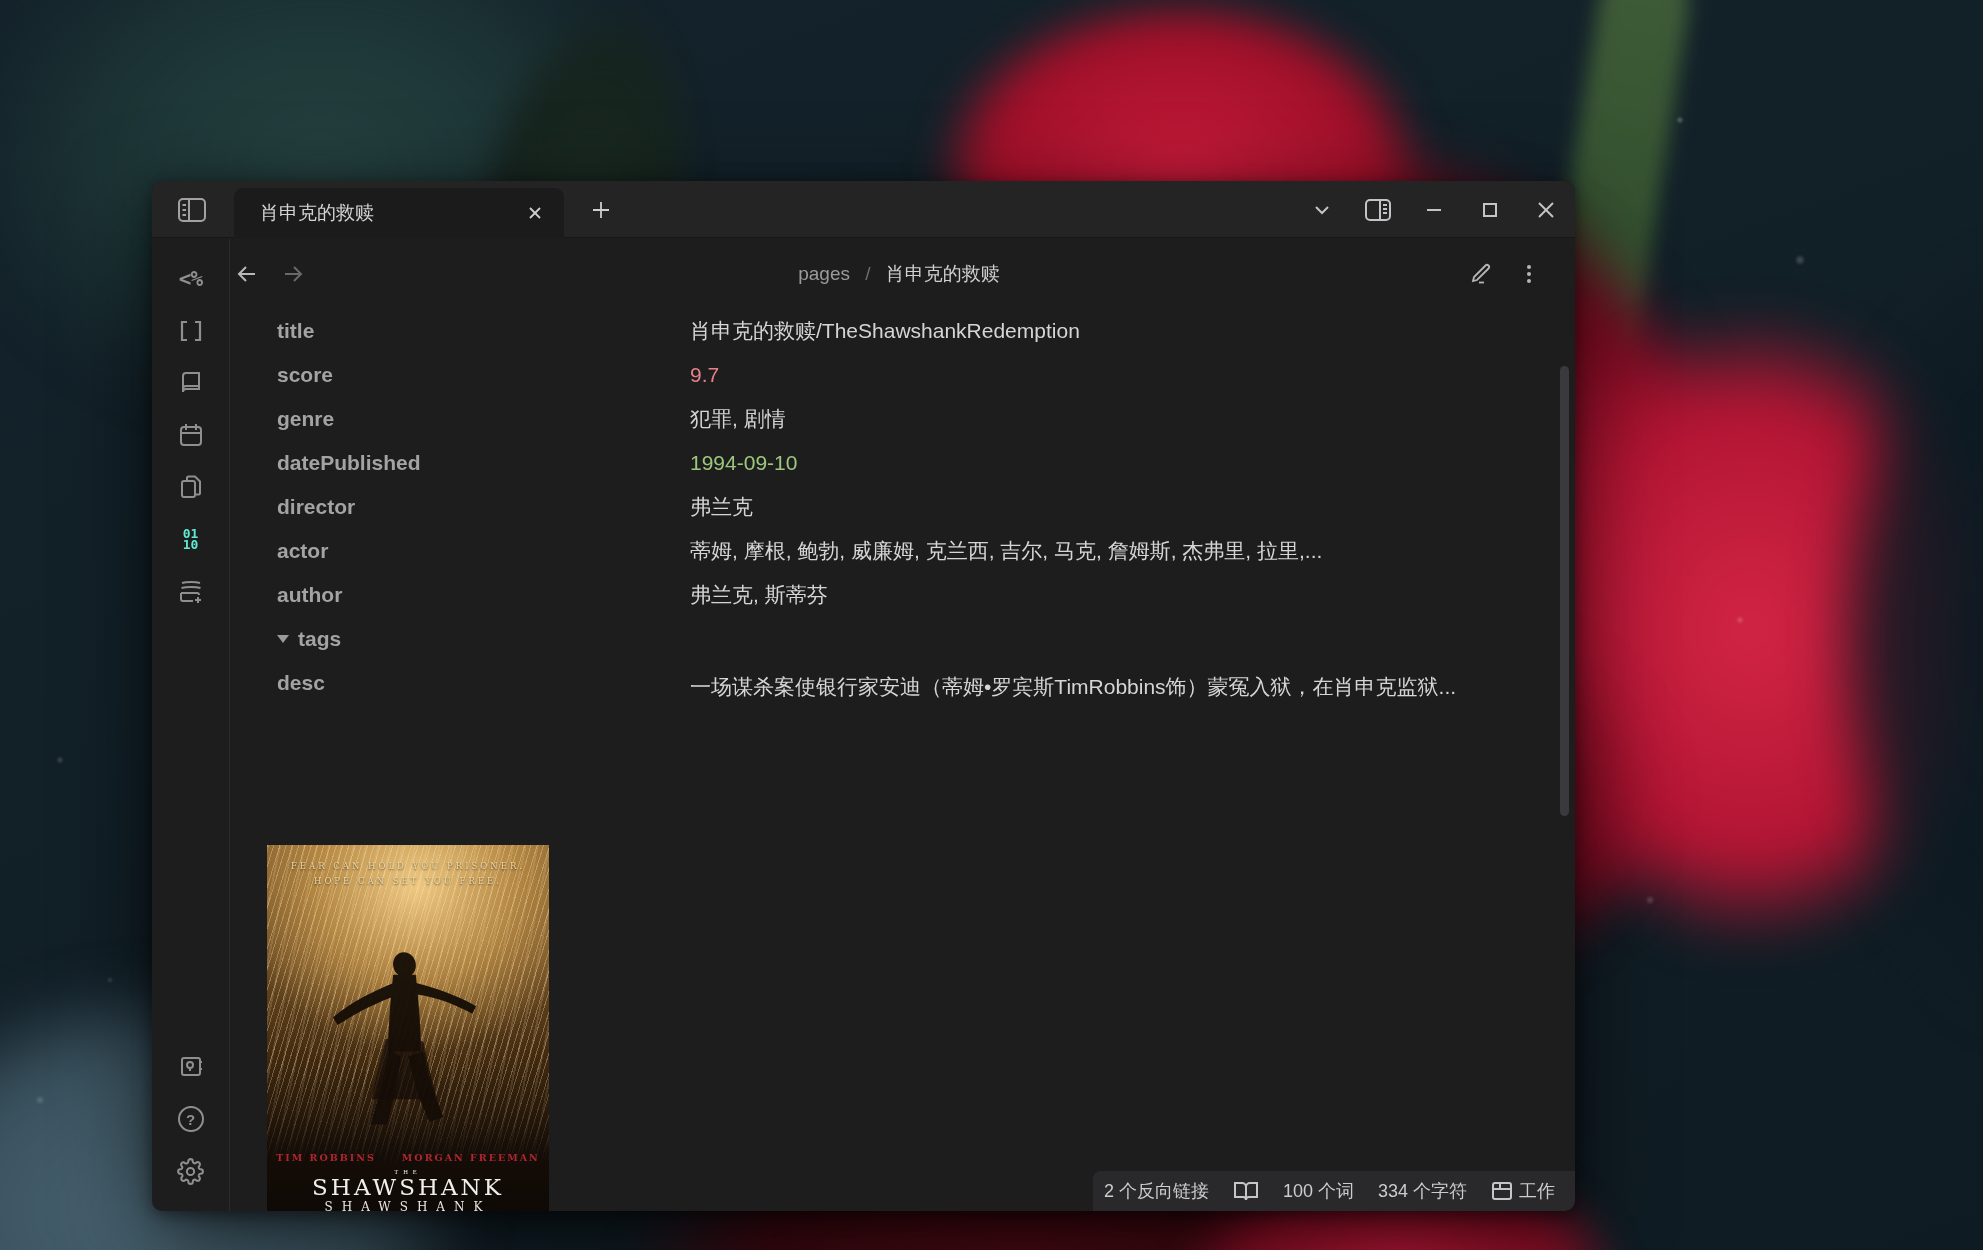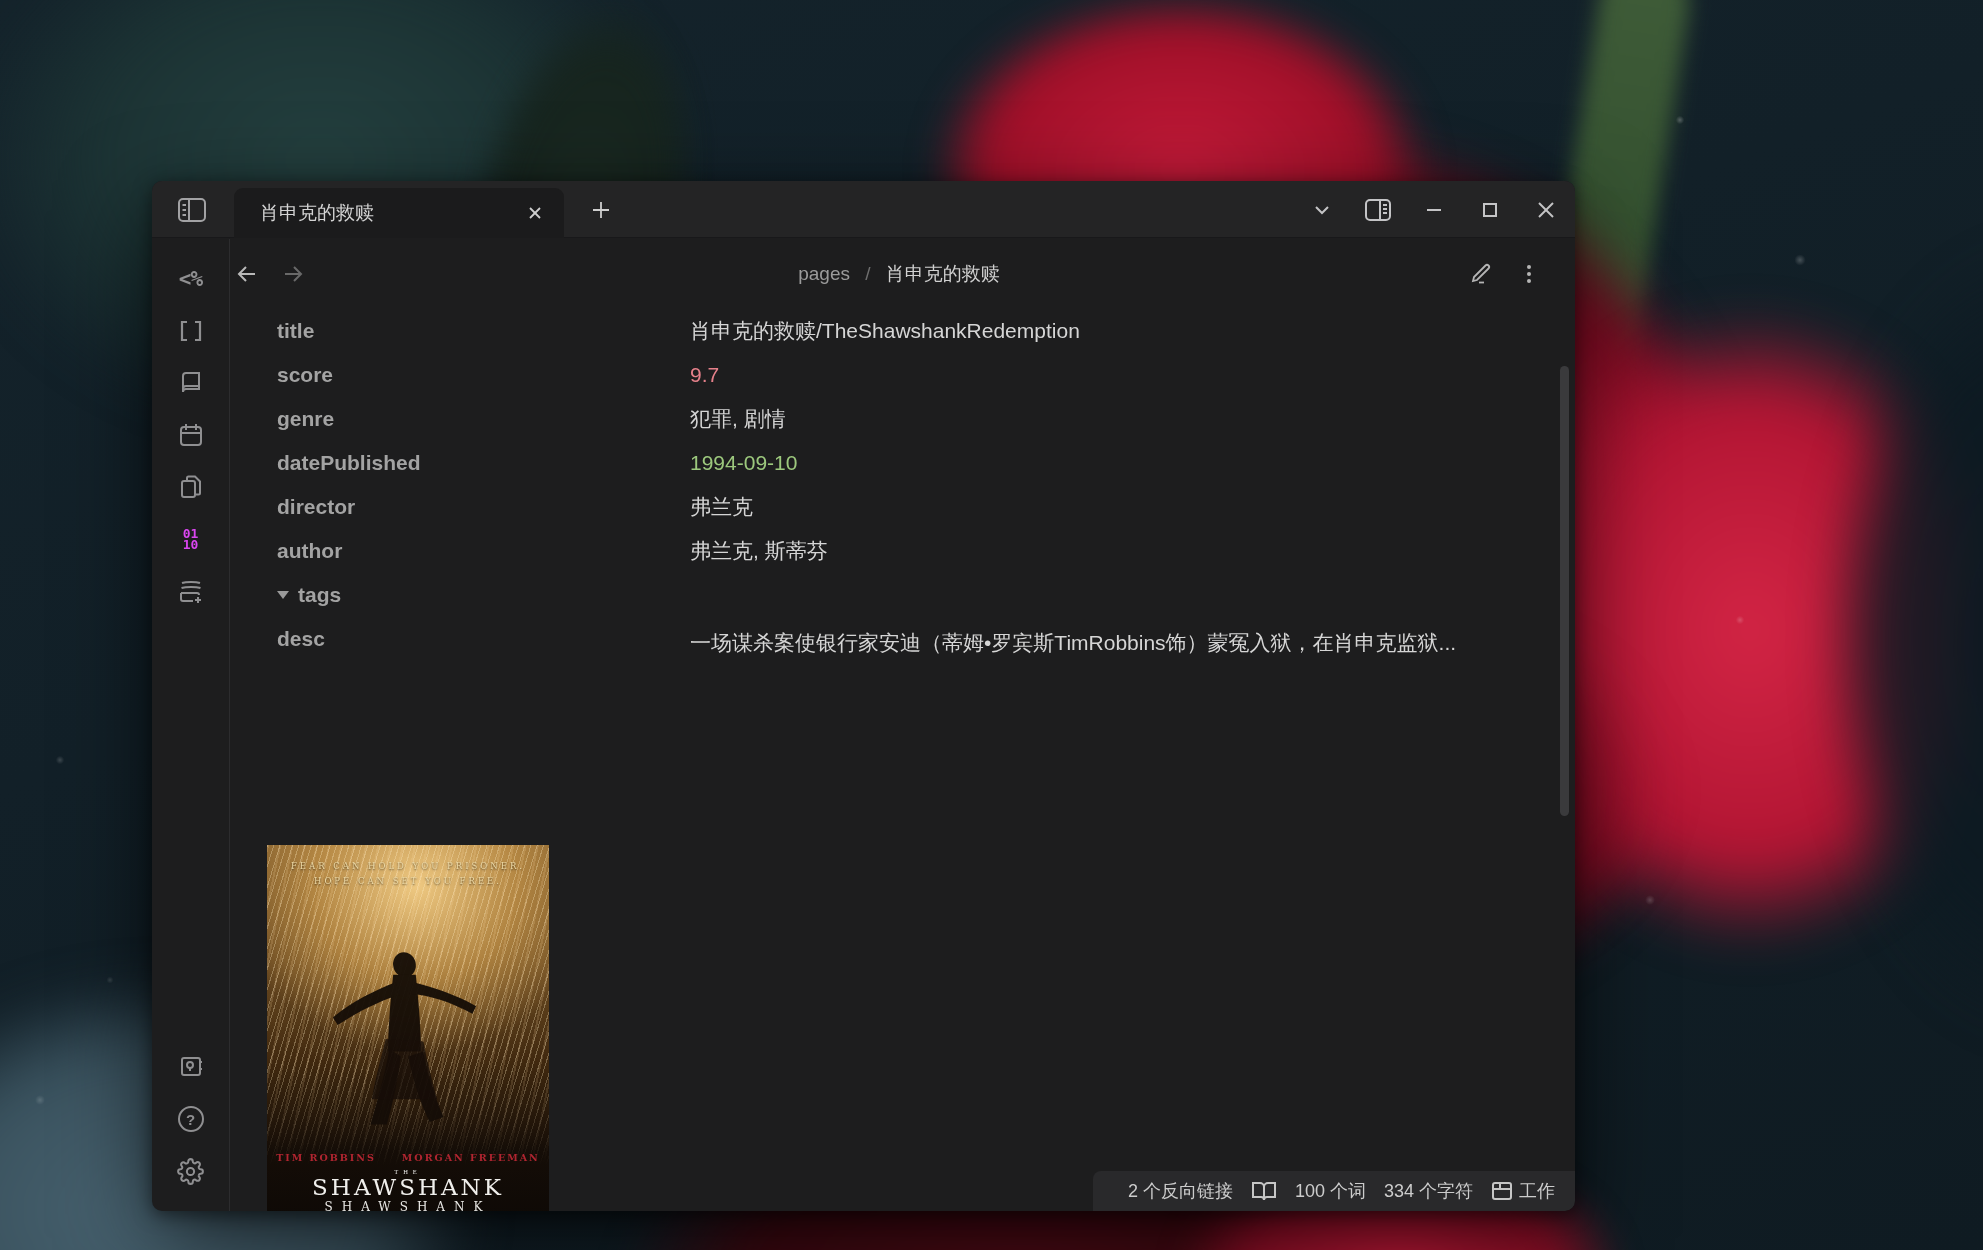--- a/index.html
+++ b/index.html
@@ -45,21 +45,21 @@
   .win-controls { position:absolute; right:16px; top:0; height:57px; display:flex; align-items:center; gap:30px; }
   .wc-btn { width:26px; height:26px; display:flex; align-items:center; justify-content:center; cursor:pointer; }
 
   
   .dock { position:absolute; left:0; top:58px; bottom:0; width:78px; border-right:1px solid #2c2c2e;
           display:flex; flex-direction:column; align-items:center; padding:26px 0; }
   .dock-top { display:flex; flex-direction:column; align-items:center; gap:24px; }
   .dock-bottom { margin-top:auto; display:flex; flex-direction:column; align-items:center; gap:24px; }
   .dock-ic { width:28px; height:28px; display:flex; align-items:center; justify-content:center; color:#8f8f91; cursor:pointer; }
   .glyph-ic { font-family:"DejaVu Sans Mono","Liberation Mono",monospace; font-size:21px; font-weight:bold; color:#8f8f91; letter-spacing:-1px; }
-  .binary-ic { display:flex; flex-direction:column; line-height:11px; font-size:13px; font-weight:bold; font-family:"DejaVu Sans Mono","Liberation Mono",monospace; color:#d946ef; }
+  .binary-ic { display:flex; flex-direction:column; line-height:11px; font-size:13px; font-weight:bold; font-family:"DejaVu Sans Mono","Liberation Mono",monospace; color:#5eead4; }
   .help-circle { width:26px; height:26px; border:2px solid #8f8f91; border-radius:50%; display:flex; align-items:center; justify-content:center; font-size:15px; font-weight:bold; color:#8f8f91; }
 
   
   .main { position:absolute; left:79px; top:58px; right:0; bottom:0; }
   .toolbar { position:absolute; left:0; top:0; right:8px; height:70px; display:flex; align-items:center; padding:0 24px 0 0; }
   .nav-btn { width:32px; height:32px; display:flex; align-items:center; justify-content:center; margin-right:14px; cursor:pointer; }
   .breadcrumb { position:absolute; left:50%; transform:translateX(-50%); font-size:19px; white-space:nowrap; }
   .bc-parent { color:#9b9b9b; cursor:pointer; }
   .bc-sep { color:#6e6e6e; margin:0 10px; }
   .bc-current { color:#d0d0d0; cursor:pointer; }
@@ -96,21 +96,21 @@
      font-family:"DejaVu Serif","Liberation Serif",serif; font-size:8.5px; letter-spacing:3px; line-height:15px; text-shadow:0 1px 2px rgba(0,0,0,.6); }
   .poster-bottom { position:absolute; left:0; right:0; bottom:0; height:26%; display:flex; flex-direction:column; align-items:center; justify-content:flex-start; padding-top:2px; }
   .poster-actors { display:flex; gap:26px; color:#b02530; font-size:9.5px; font-weight:bold; letter-spacing:2px; font-family:"DejaVu Serif","Liberation Serif",serif; }
   .pt-the { color:#e8e8e6; font-size:6.5px; letter-spacing:5px; margin-top:5px; font-family:Liberation Serif, serif; }
   .pt-main { color:#f0efec; font-size:23px; letter-spacing:3px; font-family:"DejaVu Serif","Liberation Serif",serif; line-height:24px; }
   .pt-sub { color:#e9e8e5; font-size:12px; letter-spacing:9px; font-family:"DejaVu Serif","Liberation Serif",serif; margin-top:1px; }
 
   
   .scroll-thumb { position:absolute; right:6px; top:127px; width:9px; height:450px; background:#3a3a3c; border-radius:5px; cursor:pointer; }
   .status-bar { position:absolute; right:0; bottom:0; width:482px; height:40px; background:#29292b; border-radius:8px 0 10px 0;
-     display:flex; align-items:center; justify-content:flex-end; gap:18px; padding:0 20px; font-size:18px; color:#cccccc; white-space:nowrap; }
+     display:flex; align-items:center; justify-content:flex-end; gap:24px; padding:0 20px; font-size:18px; color:#cccccc; white-space:nowrap; }
   .sb-item { display:flex; align-items:center; gap:6px; cursor:pointer; }
   .sb-ic { display:flex; align-items:center; justify-content:center; color:#c6c6c6; }
 
   svg.ic { display:block; }
 </style>
 </head>
 <body>
 
 <div class="stage">
 
@@ -347,20 +347,24 @@
           <div class="attr-row">
             <div class="attr-key">datePublished</div>
             <div class="attr-val val-date">1994-09-10</div>
           </div>
 
           <div class="attr-row">
             <div class="attr-key">director</div>
             <div class="attr-val">弗兰克</div>
           </div>
 
+          <div class="attr-row">
+            <div class="attr-key">actor</div>
+            <div class="attr-val">蒂姆, 摩根, 鲍勃, 威廉姆, 克兰西, 吉尔, 马克, 詹姆斯, 杰弗里, 拉里,...</div>
+          </div>
 
           <div class="attr-row">
             <div class="attr-key">author</div>
             <div class="attr-val">弗兰克, 斯蒂芬</div>
           </div>
 
           <div class="attr-row row-tags">
             <div class="attr-key">
               <span class="collapse-arrow"></span>
               <span>tags</span>

